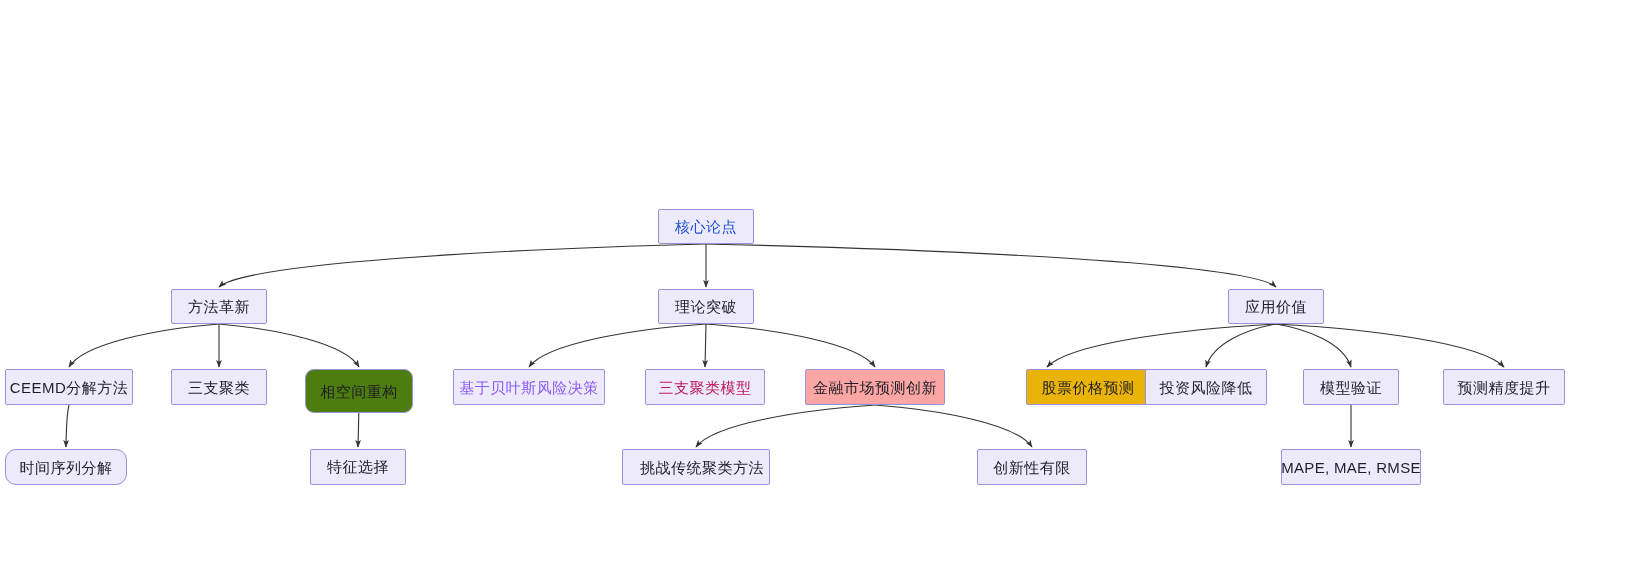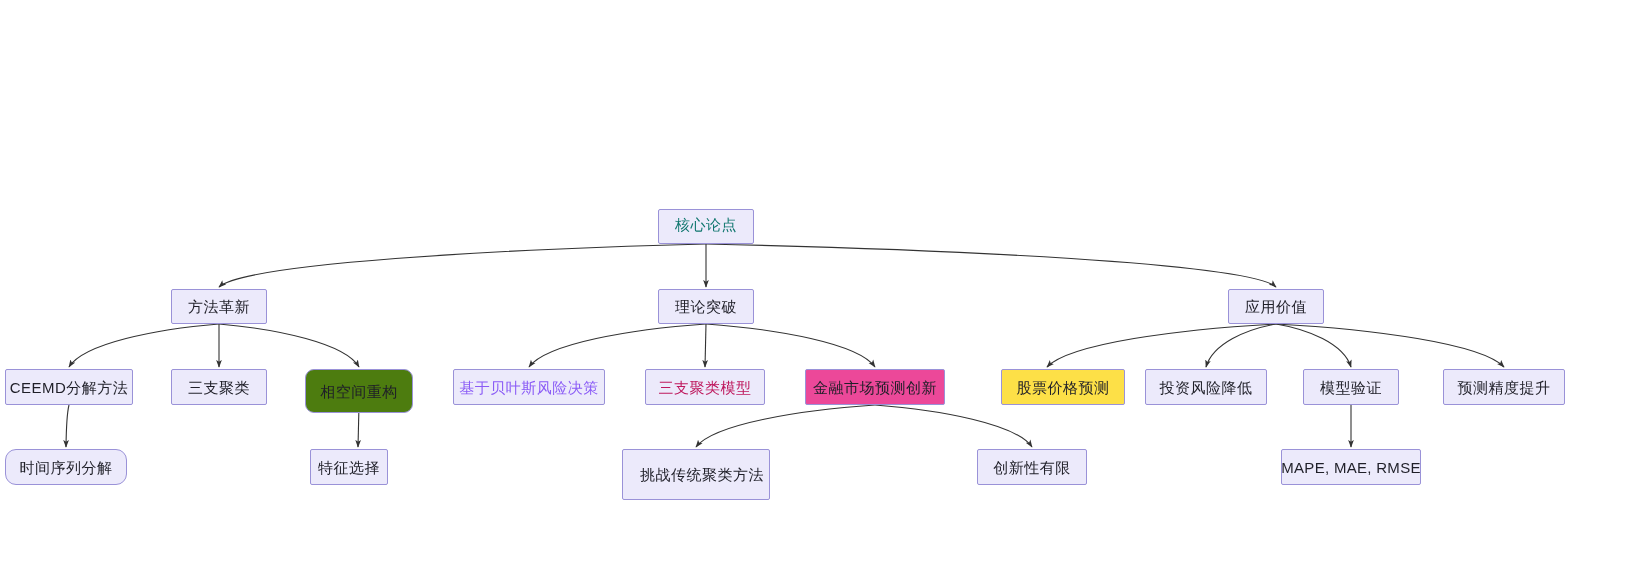--- a/index.html
+++ b/index.html
@@ -72,21 +72,21 @@
         <path d="M1276,324 C1307.5,329.16 1343.5,343.35 1351,367" fill="none" stroke="#333333" stroke-width="1.1" marker-end="url(#arrowhead)"></path>
         <path d="M1276,324 C1371.76,329.16 1481.2,343.35 1504,367" fill="none" stroke="#333333" stroke-width="1.1" marker-end="url(#arrowhead)"></path>
         <path d="M69,405 C67.74,410.04 66.3,423.9 66,447" fill="none" stroke="#333333" stroke-width="1.1" marker-end="url(#arrowhead)"></path>
         <path d="M359,405 L358,447" fill="none" stroke="#333333" stroke-width="1.1" marker-end="url(#arrowhead)"></path>
         <path d="M875,405 C799.82,410.04 713.9,423.9 696,447" fill="none" stroke="#333333" stroke-width="1.1" marker-end="url(#arrowhead)"></path>
         <path d="M875,405 C940.94,410.04 1016.3,423.9 1032,447" fill="none" stroke="#333333" stroke-width="1.1" marker-end="url(#arrowhead)"></path>
         <path d="M1351,405 L1351,447" fill="none" stroke="#333333" stroke-width="1.1" marker-end="url(#arrowhead)"></path>
       </g>
   </svg>
   <div id="node-layer">
-      <div class="node" style="left: 658px; top: 209px; width: 96px; height: 35px; background: rgb(236, 234, 251); border-color: rgb(154, 146, 216); color: #0f766e; font-family: Liberation Mono, monospace;">
+      <div class="node" style="left: 658px; top: 209px; width: 96px; height: 35px; background: rgb(236, 234, 251); border-color: rgb(154, 146, 216); color: #1d4ed8;">
         <span class="node-label">核心论点</span>
       </div>
       <div class="node" style="left: 171px; top: 289px; width: 96px; height: 35px; background: rgb(236, 234, 251); border-color: rgb(154, 146, 216); color: rgb(31, 31, 40);">
         <span class="node-label">方法革新</span>
       </div>
       <div class="node" style="left: 658px; top: 289px; width: 96px; height: 35px; background: rgb(236, 234, 251); border-color: rgb(154, 146, 216); color: rgb(31, 31, 40);">
         <span class="node-label">理论突破</span>
       </div>
       <div class="node" style="left: 1228px; top: 289px; width: 96px; height: 35px; background: rgb(236, 234, 251); border-color: rgb(154, 146, 216); color: rgb(31, 31, 40);">
         <span class="node-label">应用价值</span>
@@ -99,42 +99,42 @@
       </div>
       <div class="node" style="left: 305px; top: 369px; width: 108px; height: 44px; background: #4d7c0f; border-color: rgb(154, 146, 216); color: rgb(31, 31, 40); border-radius: 9px;">
         <span class="node-label">相空间重构</span>
       </div>
       <div class="node" style="left: 453px; top: 369px; width: 152px; height: 36px; background: rgb(236, 234, 251); border-color: rgb(154, 146, 216); color: #8b5cf6;">
         <span class="node-label">基于贝叶斯风险决策</span>
       </div>
       <div class="node" style="left: 645px; top: 369px; width: 120px; height: 36px; background: rgb(236, 234, 251); border-color: rgb(154, 146, 216); color: #be185d;">
         <span class="node-label">三支聚类模型</span>
       </div>
-      <div class="node" style="left: 805px; top: 369px; width: 140px; height: 36px; background: #ec4899; border-color: rgb(154, 146, 216); color: rgb(31, 31, 40);">
+      <div class="node" style="left: 805px; top: 369px; width: 140px; height: 36px; background: #fca5a5; border-color: rgb(154, 146, 216); color: rgb(31, 31, 40);">
         <span class="node-label">金融市场预测创新</span>
       </div>
-      <div class="node" style="left: 1001px; top: 369px; width: 124px; height: 36px; background: #fde047; border-color: rgb(154, 146, 216); color: rgb(31, 31, 40);">
+      <div class="node" style="left: 1026px; top: 369px; width: 124px; height: 36px; background: #eab308; border-color: rgb(154, 146, 216); color: rgb(31, 31, 40);">
         <span class="node-label">股票价格预测</span>
       </div>
       <div class="node" style="left: 1145px; top: 369px; width: 122px; height: 36px; background: rgb(236, 234, 251); border-color: rgb(154, 146, 216); color: rgb(31, 31, 40);">
         <span class="node-label">投资风险降低</span>
       </div>
       <div class="node" style="left: 1303px; top: 369px; width: 96px; height: 36px; background: rgb(236, 234, 251); border-color: rgb(154, 146, 216); color: rgb(31, 31, 40);">
         <span class="node-label">模型验证</span>
       </div>
       <div class="node" style="left: 1443px; top: 369px; width: 122px; height: 36px; background: rgb(236, 234, 251); border-color: rgb(154, 146, 216); color: rgb(31, 31, 40);">
         <span class="node-label">预测精度提升</span>
       </div>
       <div class="node" style="left: 5px; top: 449px; width: 122px; height: 36px; background: rgb(236, 234, 251); border-color: rgb(154, 146, 216); color: rgb(31, 31, 40); border-radius: 11px;">
         <span class="node-label">时间序列分解</span>
       </div>
-      <div class="node" style="left: 310px; top: 449px; width: 78px; height: 36px; background: rgb(236, 234, 251); border-color: rgb(154, 146, 216); color: rgb(31, 31, 40);">
+      <div class="node" style="left: 310px; top: 449px; width: 96px; height: 36px; background: rgb(236, 234, 251); border-color: rgb(154, 146, 216); color: rgb(31, 31, 40); font-family: Liberation Serif, serif;">
         <span class="node-label">特征选择</span>
       </div>
-      <div class="node" style="left: 622px; top: 449px; width: 148px; height: 51px; background: rgb(236, 234, 251); border-color: rgb(154, 146, 216); color: rgb(31, 31, 40); padding-left: 12px;">
+      <div class="node" style="left: 622px; top: 449px; width: 148px; height: 36px; background: rgb(236, 234, 251); border-color: rgb(154, 146, 216); color: rgb(31, 31, 40); padding-left: 12px;">
         <span class="node-label">挑战传统聚类方法</span>
       </div>
       <div class="node" style="left: 977px; top: 449px; width: 110px; height: 36px; background: rgb(236, 234, 251); border-color: rgb(154, 146, 216); color: rgb(31, 31, 40);">
         <span class="node-label">创新性有限</span>
       </div>
       <div class="node latin" style="left: 1281px; top: 449px; width: 140px; height: 36px; background: rgb(236, 234, 251); border-color: rgb(154, 146, 216); color: rgb(31, 31, 40);">
         <span class="node-label">MAPE, MAE, RMSE</span>
       </div>
     </div>
 </div>

